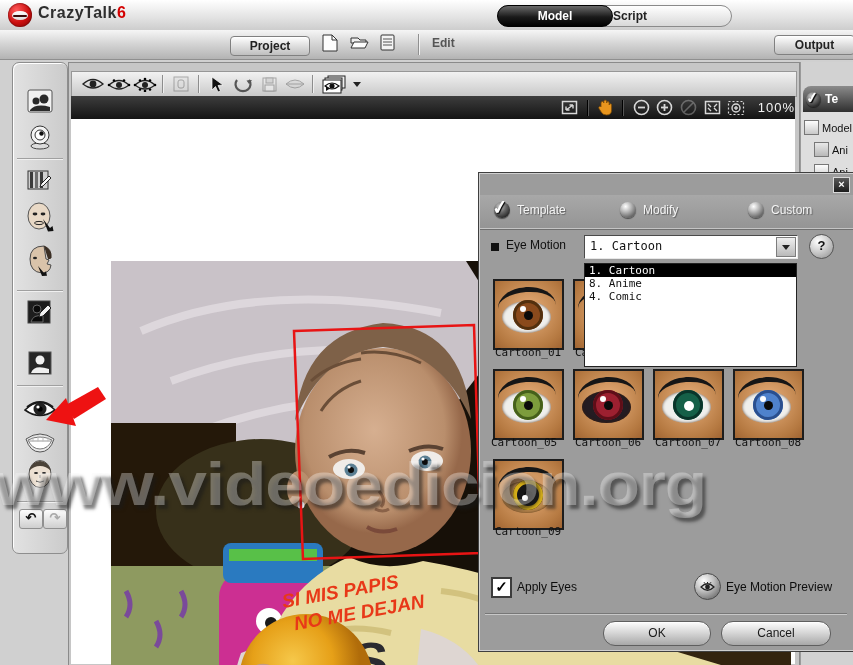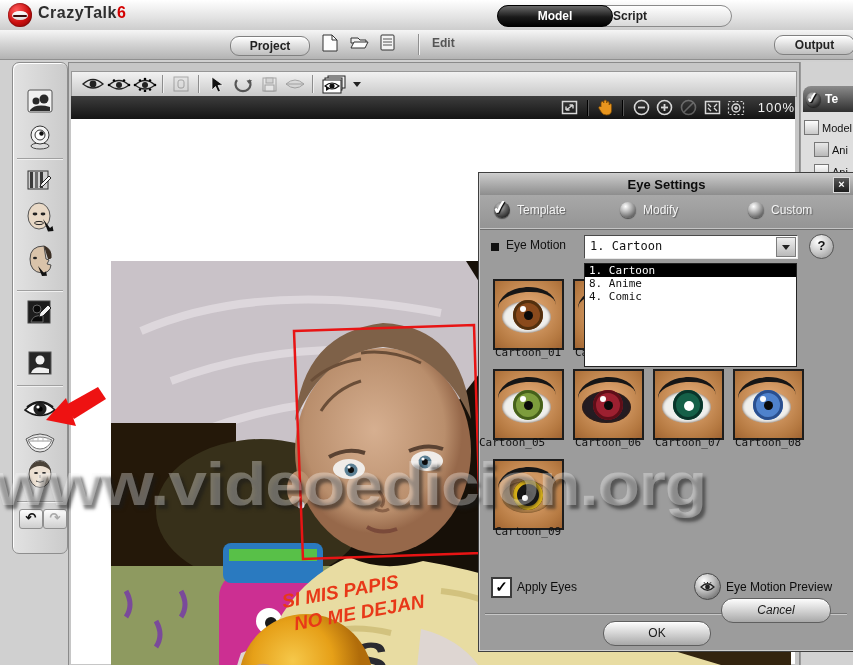--- a/index.html
+++ b/index.html
@@ -12,21 +12,21 @@
   .logo{left:8px;top:3px;width:24px;height:24px;border-radius:50%;
         background:radial-gradient(circle at 35% 30%,#ff5a5a,#cc0f0f 55%,#7e0505);box-shadow:inset 0 0 2px #400;}
   .logo .lips{position:absolute;left:4px;top:8px;width:16px;height:9px;border-radius:50%;
         background:linear-gradient(#fdfdfd,#dcdcdc);}
   .logo .seam{position:absolute;left:5px;top:12px;width:14px;height:1.5px;background:#3a0a0a;border-radius:2px;}
   .appname{left:38px;top:4px;font-size:16px;font-weight:bold;color:#2e2e2e;letter-spacing:.5px;}
   .appver{color:#d40000;}
 
   
   .tbar{left:0;top:30px;width:853px;height:29px;background:linear-gradient(#f6f6f6,#d6d6d6 45%,#b3b3b3);border-bottom:1px solid #8f8f8f;}
-  .btn3d{background:linear-gradient(#ffffff,#dedede 50%,#bfbfbf);border:1px solid #808080;border-radius:9px;
+  .btn3d{background:linear-gradient(#ffffff,#dedede 50%,#bfbfbf);border:1px solid #808080;border-radius:4px;
          font-size:12px;font-weight:bold;color:#222;text-align:center;line-height:18px;box-shadow:0 1px 1px rgba(255,255,255,.8) inset;}
   .tico{width:20px;height:20px;top:4px;}
   .vsep{width:1px;background:#909090;border-right:1px solid #f2f2f2;}
   .pillwrap{left:497px;top:5px;width:233px;height:20px;background:linear-gradient(#ffffff,#d8d8d8);
             border:1px solid #8a8a8a;border-radius:11px;}
   .pill-dark{position:absolute;left:-1px;top:-1px;width:114px;height:20px;border-radius:11px;
              background:linear-gradient(#6a6a6a,#1a1a1a 55%,#000);border:1px solid #000;
              color:#fff;font-weight:bold;font-size:12px;text-align:center;line-height:20px;}
   .pill-script{position:absolute;right:0;top:0;width:118px;height:20px;color:#222;font-weight:bold;font-size:12px;text-align:left;line-height:20px;}
   .lbl-edit{left:432px;top:36px;font-size:12px;font-weight:bold;color:#555;}
@@ -477,21 +477,20 @@
       <span>Ani</span>
     </div>
     <div class="trow" style="left:13px;top:52px;">
       <span class="tico-box"></span>
       <span>Ani</span>
     </div>
   </div>
 </div>
 
 <div class="abs dialog">
-  <div class="dtitle">Eye Settings</div>
   <div class="dclose">×</div>
 
   <div class="dtabs">
     <div class="dtab" style="left:14px;">
       <div class="sphere sphere-dark" style="position:relative;">
         <span class="tmpl-check">✓</span>
       </div>
       <span>Template</span>
     </div>
     <div class="dtab" style="left:140px;">
@@ -540,21 +539,21 @@
 
   <div class="thumb" style="left:14px;top:196px;">
     <div class="t-sclera" style="background-color: rgb(239, 239, 236);"></div>
     <div class="t-iris" style="background-color: rgb(125, 156, 60);">
         <div class="t-pupil"></div>
         <div class="t-glint"></div>
       </div>
     <div class="t-iris" style="background: none; border-color: rgb(70, 96, 26);"></div>
     <div class="t-lash"></div>
   </div>
-  <div class="t-label" style="left:0;top:263px;">Cartoon_05</div>
+  <div class="t-label" style="left:12px;top:263px;">Cartoon_05</div>
 
   <div class="thumb" style="left:94px;top:196px;">
     <div class="t-sclera" style="background-color: rgb(36, 28, 34);"></div>
     <div class="t-iris" style="background-color: rgb(156, 32, 48);">
         <div class="t-pupil"></div>
         <div class="t-glint"></div>
       </div>
     <div class="t-iris" style="background: none; border-color: rgb(94, 14, 24);"></div>
     <div class="t-lash"></div>
   </div>
@@ -601,21 +600,21 @@
           <circle cx="7.5" cy="5" r="2.4" fill="#222"></circle>
           <path d="M5,1.5 l-1,-1.3 M7.5,1 v-1.4 M10,1.5 l1,-1.3" stroke="#222"></path>
         </svg>
     </div>
     <div class="abs dlg-text" style="left:247px;top:9px;">Eye Motion Preview</div>
   </div>
 
   <div class="ddiv" style="top:440px;"></div>
 
   <div class="okbtn" style="left:124px;top:448px;width:106px;">OK</div>
-  <div class="okbtn" style="left:242px;top:425px;width:108px;font-style:italic;">Cancel</div>
+  <div class="okbtn" style="left:242px;top:448px;width:108px;">Cancel</div>
 </div>
 
 <svg class="abs redarrow" width="66" height="46" viewBox="0 0 66 46">
   <polygon points="6,34 26,12 36,40" fill="#ee1212"></polygon>
   <polygon points="24,20 58,1 66,13 34,33" fill="#ee1212"></polygon>
 </svg>
 
 <div class="abs watermark">www.videoedicion.org</div>
 
 </body></html>

